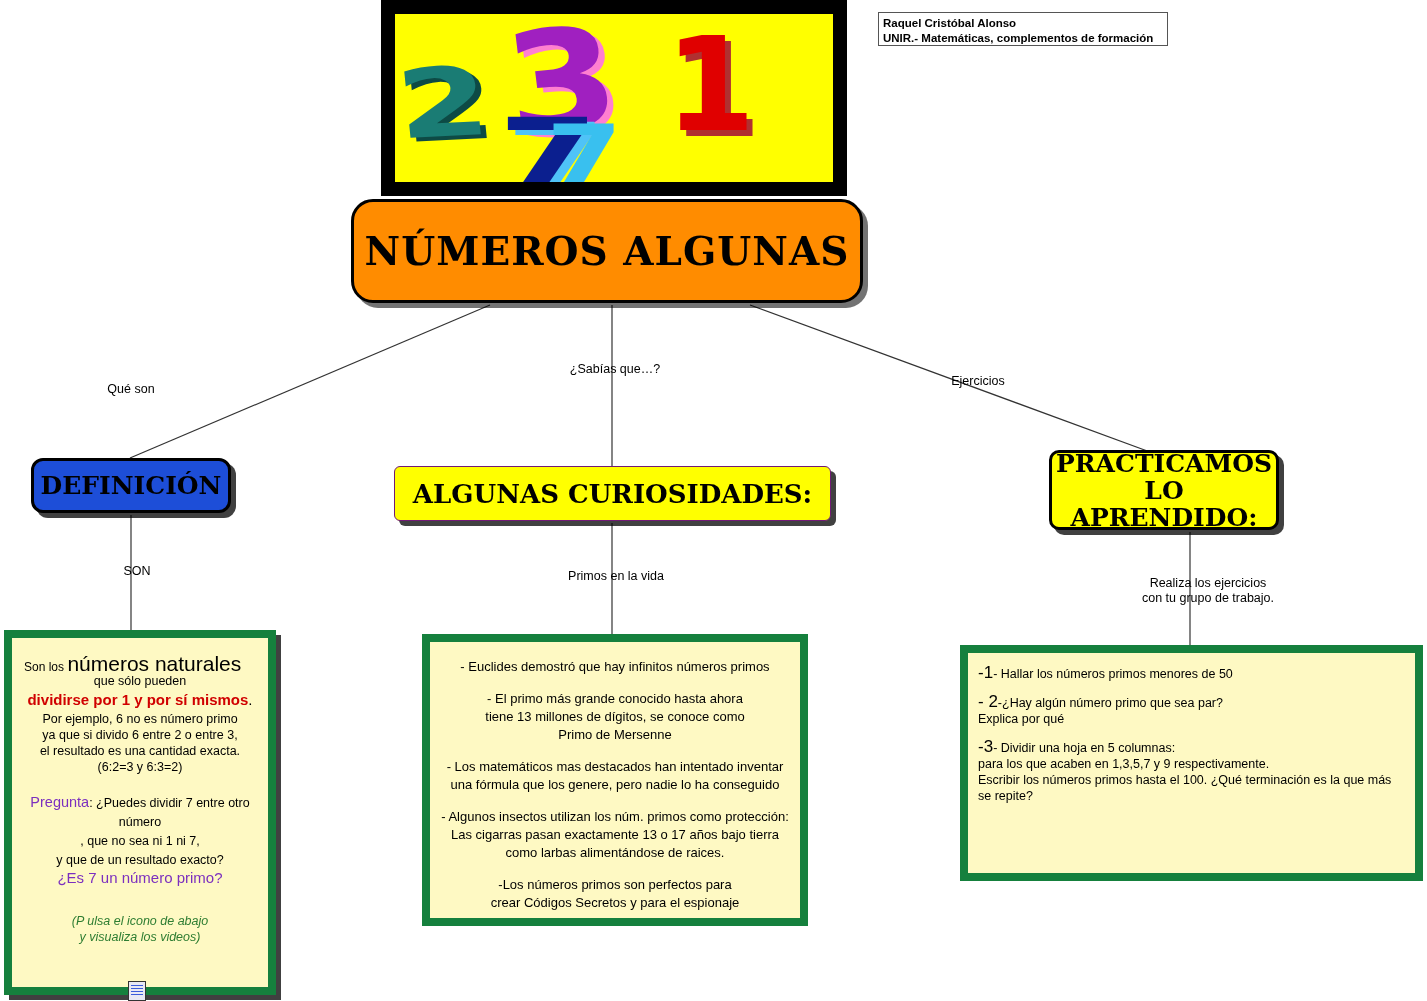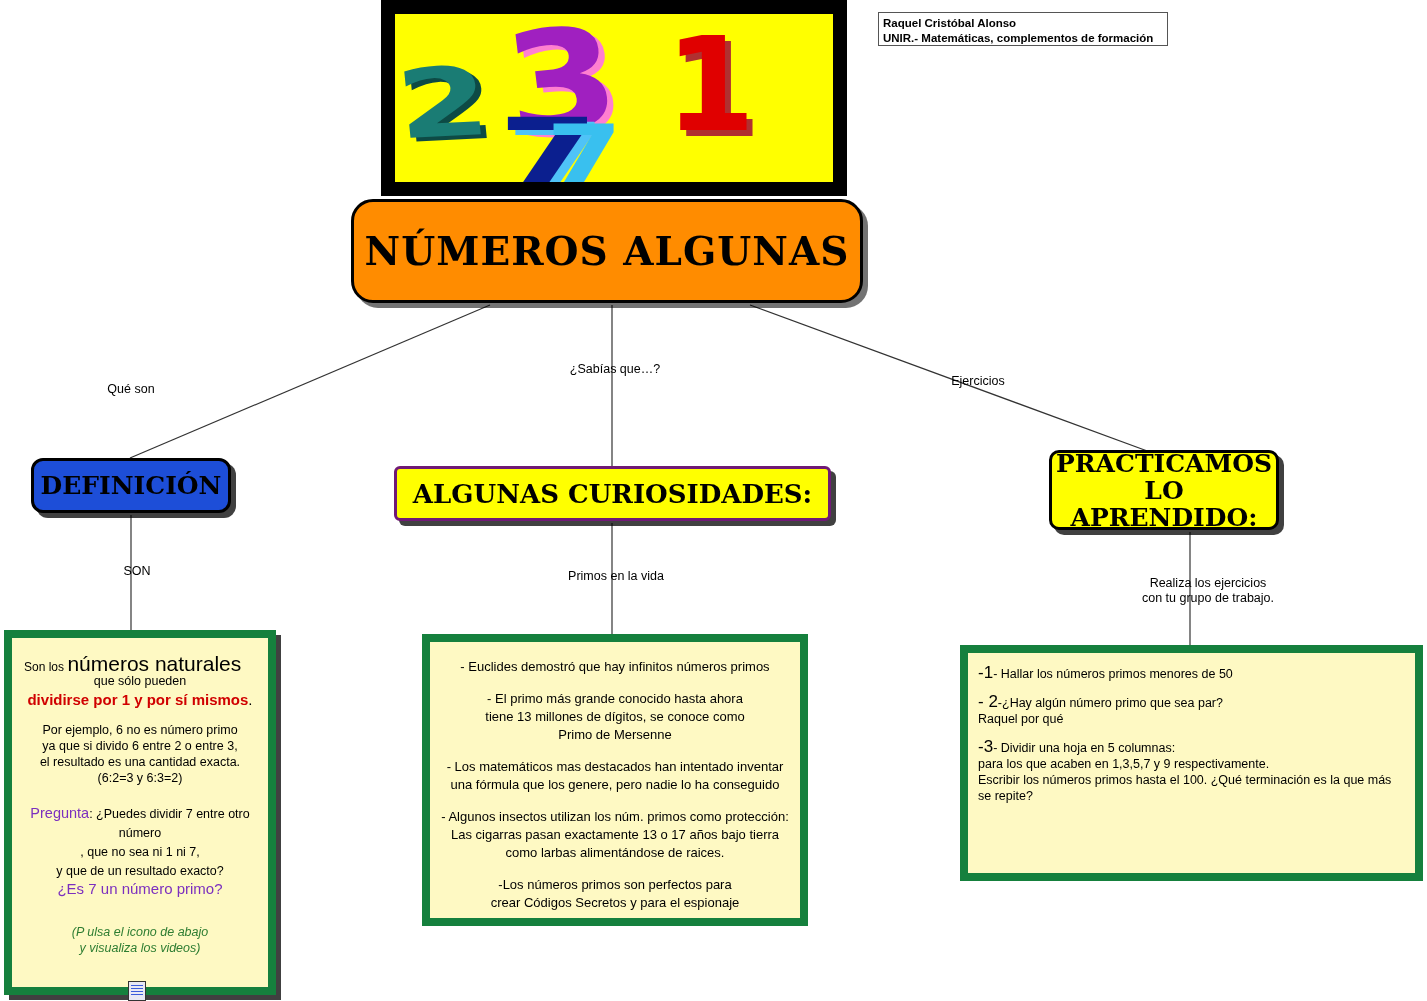--- a/index.html
+++ b/index.html
@@ -50,21 +50,21 @@
     color:#000;
   }
   #node-definicion{
     left:31px;top:458px;width:200px;height:55px;
     background:#1d4ed8;border:3px solid #000;border-radius:12px;
     box-shadow:5px 5px 0 rgba(0,0,0,0.75);
     font-family:"DejaVu Serif", serif;font-weight:bold;font-size:25px;
   }
   #node-curiosidades{
     left:394px;top:466px;width:437px;height:55px;
-    background:#ffff00;border:3px solid #701a75;border-radius:6px;
+    background:#ffff00;border:1px solid #701a75;border-radius:6px;
     box-shadow:5px 5px 0 rgba(0,0,0,0.75);
     font-family:"DejaVu Serif", serif;font-weight:bold;font-size:26px;
   }
   #node-practicamos{
     left:1049px;top:450px;width:230px;height:80px;
     background:#ffff00;border:3px solid #000;border-radius:10px;
     box-shadow:5px 5px 0 rgba(0,0,0,0.75);
     font-family:"DejaVu Serif", serif;font-weight:bold;font-size:25px;
     flex-direction:column;line-height:1.08;
   }
@@ -83,21 +83,21 @@
 
   #box-definicion{
     left:4px;top:630px;width:272px;height:365px;
     box-shadow:5px 5px 0 rgba(0,0,0,0.75);
     padding:14px 8px 0 8px;text-align:center;
   }
   #box-definicion .l1{font-size:12px;text-align:left;padding-left:4px;}
   #box-definicion .l1 b{font-size:21px;font-weight:normal;}
   #box-definicion .l2{font-size:12.5px;margin-top:-2px;}
   #box-definicion .l3{font-size:15px;font-weight:bold;color:#d00000;margin-top:3px;}
-  #box-definicion .para{font-size:12.5px;line-height:16px;margin-top:14px;}
+  #box-definicion .para{font-size:12.5px;line-height:16px;margin-top:3px;}
   #box-definicion .preg{margin-top:18px;font-size:14.5px;color:#7b2fbf;line-height:18px;text-align:center;}
   #box-definicion .preg .q{font-size:12.5px;color:#000;}
   #box-definicion .preg .final{font-size:15px;color:#7b2fbf;}
   #box-definicion .pulsa{margin-top:26px;font-size:12.5px;font-style:italic;color:#2e7d32;line-height:16px;}
   #doc-icon{left:128px;top:981px;width:16px;height:18px;background:#e8e8f4;border:1px solid #333;}
   #doc-icon .ln{position:absolute;left:2px;right:2px;height:1px;background:#3b5bdb;}
 
   #box-curiosidades{
     left:422px;top:634px;width:386px;height:292px;
     padding:16px 10px;text-align:center;font-size:13px;line-height:18px;
@@ -202,20 +202,20 @@
   <p style="white-space:pre-line">-Los números primos son perfectos para
 crear Códigos Secretos y para el espionaje</p>
 </div>
 
 <div class="abs content-box" id="box-ejercicios">
   <div class="grp">
     <span class="num">-1</span><span style="white-space:pre-line">-  Hallar los números primos menores de 50</span>
   </div>
   <div class="grp">
     <span class="num">- 2</span><span style="white-space:pre-line">-¿Hay algún número primo que sea par?
- Raquel por qué</span>
+ Explica por qué</span>
   </div>
   <div class="grp">
     <span class="num">-3</span><span style="white-space:pre-line">- Dividir una hoja en 5 columnas:
 para los que acaben en 1,3,5,7 y 9 respectivamente.
 Escribir los números primos hasta el 100. ¿Qué terminación es la que más se repite?</span>
   </div>
 </div>
 
 </body></html>

